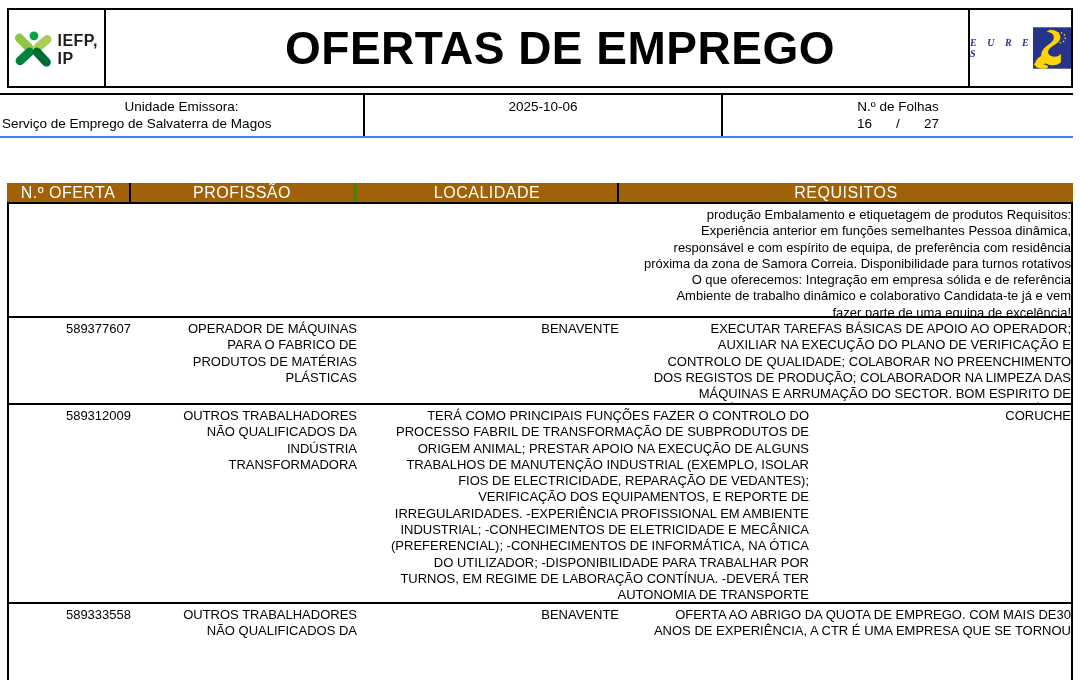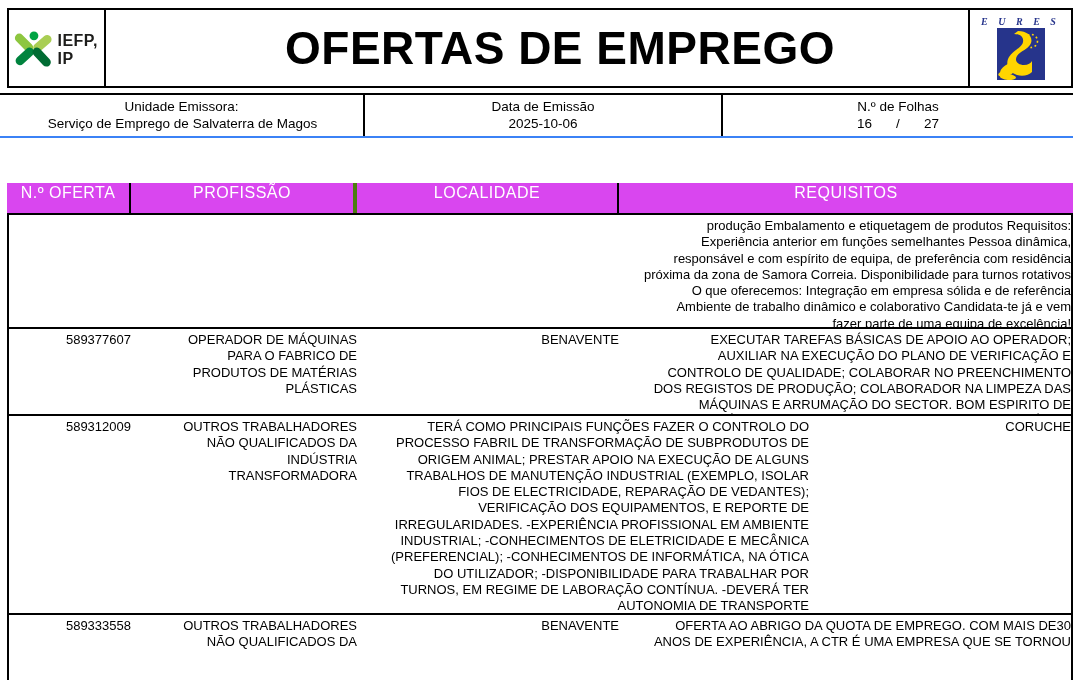--- a/index.html
+++ b/index.html
@@ -6,37 +6,37 @@
   .page{
     position:relative;width:1080px;height:680px;background:#ffffff;overflow:hidden;
     font-family:"Liberation Sans", sans-serif;color:#000;
   }
   
   .hdr{position:absolute;left:7px;top:8px;width:1066px;height:80px;border:2px solid #000;box-sizing:border-box;display:flex;}
   .hdr-logo-cell{width:97px;border-right:2px solid #000;box-sizing:border-box;display:flex;flex-direction:row;align-items:center;justify-content:center;padding-top:2px;}
   .iefp-label{font-weight:bold;font-size:16px;letter-spacing:0.5px;color:#1d1d1b;margin-top:1px;}
   .hdr-title-cell{flex:1;display:flex;align-items:center;justify-content:center;}
   .title{font-size:46px;font-weight:bold;letter-spacing:0.5px;padding-left:46px;white-space:nowrap;}
-  .hdr-eures-cell{width:103px;border-left:2px solid #000;box-sizing:border-box;display:flex;flex-direction:column;align-items:center;justify-content:center;}
+  .hdr-eures-cell{width:103px;border-left:2px solid #000;box-sizing:border-box;display:flex;flex-direction:row;align-items:center;justify-content:center;}
   .eures-text{font-family:"Liberation Serif", serif;font-style:italic;font-weight:bold;font-size:10px;letter-spacing:4px;color:#26348b;margin-bottom:1px;}
   
   .info{position:absolute;left:0;top:93px;width:1073px;height:45px;border-top:2px solid #000;border-bottom:2px solid #3b82f6;box-sizing:border-box;display:flex;font-size:13.5px;}
   .info-cell{box-sizing:border-box;padding-top:3px;line-height:17px;}
   .info-cell .lbl{text-align:center;}
   .ic1{width:365px;border-right:2px solid #000;}
-  .ic1 .val{text-align:center;padding-left:2px;}
+  .ic1 .val{text-align:left;padding-left:2px;}
   .ic2{width:358px;border-right:2px solid #000;}
   .ic2 .val{text-align:center;}
   .ic3{width:350px;}
   .ic3 .val{text-align:center;}
   .ic3 .val span{display:inline-block;}
   .ic3 .sep{margin:0 24px;}
   
   .tbl{position:absolute;left:7px;top:183px;width:1066px;box-sizing:border-box;}
-  .thead{display:flex;background:#d946ef;color:#fff;font-size:16px;letter-spacing:0.5px;height:32px;line-height:20px;text-align:center;border-bottom:2px solid #000;box-sizing:border-box;}
+  .thead{display:flex;background:#a16207;color:#fff;font-size:16px;letter-spacing:0.5px;height:21px;line-height:20px;text-align:center;border-bottom:2px solid #000;box-sizing:border-box;}
   .thead>div{box-sizing:border-box;}
   .th1{width:124px;border-right:2px solid #000;}
   .th2{width:226px;border-right:4px solid #4d7c0f;}
   .th3{width:262px;border-right:2px solid #000;text-align:center;}
   .th4{flex:1;}
   .tbody{border-left:2px solid #000;border-right:2px solid #000;box-sizing:border-box;}
   .trow{display:flex;border-bottom:2px solid #000;box-sizing:border-box;overflow:hidden;font-size:13px;line-height:16.3px;}
   .trow:last-child{border-bottom:none;}
   .r0{height:114px;}
   .r1{height:87px;}
@@ -79,21 +79,20 @@
       </svg>
     </div>
   </div>
 
   <div class="info">
     <div class="info-cell ic1">
       <div class="lbl">Unidade Emissora:</div>
       <div class="val">Serviço de Emprego de Salvaterra de Magos</div>
     </div>
     <div class="info-cell ic2">
-      <div class="lbl">Data de Emissão</div>
       <div class="val">2025-10-06</div>
     </div>
     <div class="info-cell ic3">
       <div class="lbl">N.º de Folhas</div>
       <div class="val">
         <span>16</span><span class="sep">/</span><span>27</span>
       </div>
     </div>
   </div>
 

